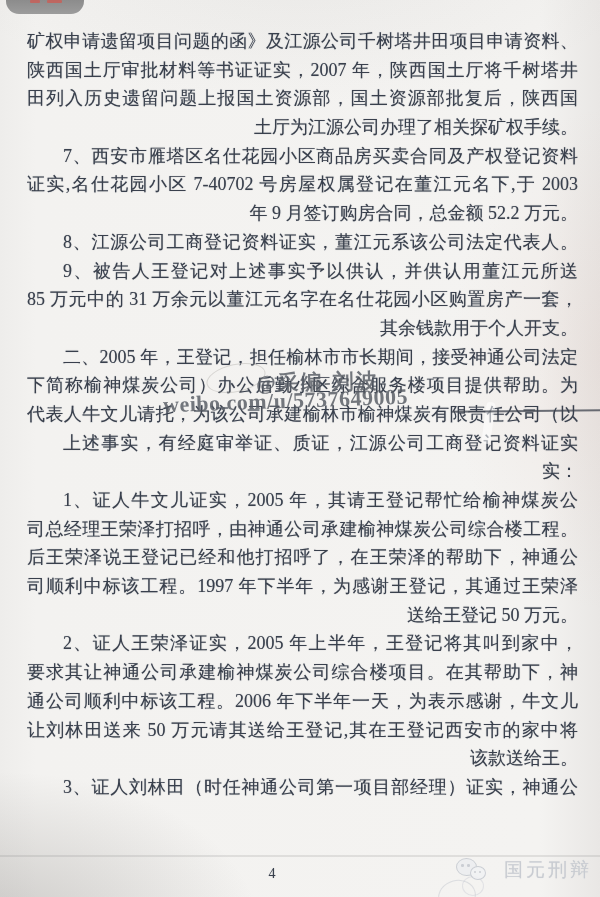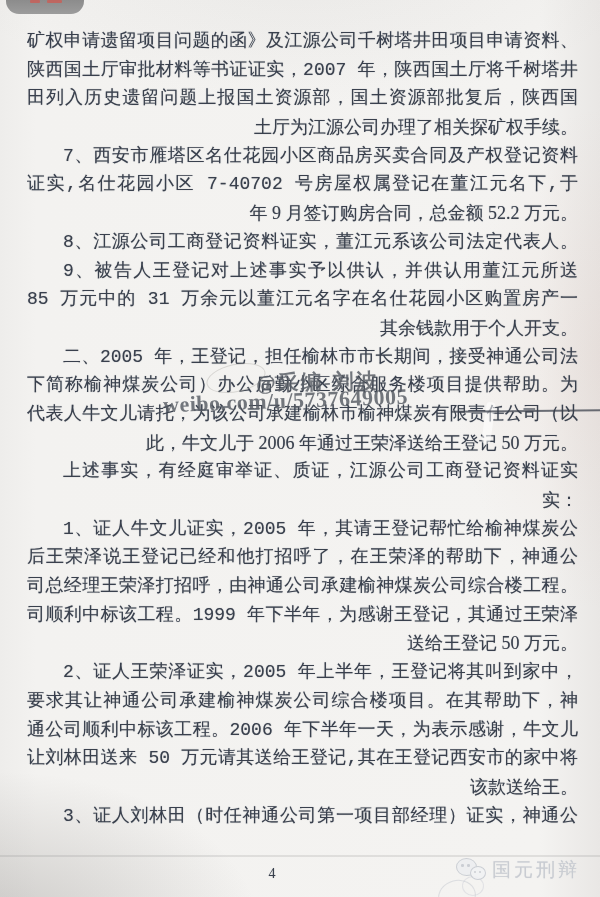--- a/index.html
+++ b/index.html
@@ -13,34 +13,34 @@
       linear-gradient(90deg, #eeedeb 0%, #f3f2f0 6%, #f4f3f1 90%, #e9e7e5 100%),
       #f2f1ef;
   }
   
   .doc{
     position:absolute;left:27px;top:27px;width:551px;
     font-size:18px;line-height:28.7px;color:#39404d;
     text-shadow:0 0 1px rgba(57,64,77,0.45);
   }
   .ln{height:28.7px;overflow:hidden;}
-  .ln.c{text-align:justify;text-align-last:justify;text-justify:inter-character;font-family:Liberation Mono, monospace;}
+  .ln.c{text-align:justify;text-align-last:justify;text-justify:inter-character;}
   .ln.s{text-align:right;}
   .ln.i{text-indent:2em;}
   
   .pagenum{
     position:absolute;left:252px;top:866px;width:40px;text-align:center;
     font-size:14px;color:#39404d;text-shadow:0 0 1px rgba(57,64,77,0.4);
   }
   
   .wm-center{position:absolute;color:#565b63;opacity:0.82;font-weight:bold;white-space:nowrap;}
   .wm-handle{left:256px;top:368px;font-size:21px;letter-spacing:2px;transform:rotate(-1deg);}
   .wm-url{left:163px;top:388px;font-size:22px;letter-spacing:0.5px;transform:rotate(-2deg);}
   
-  .wm-corner{position:absolute;left:456px;top:857px;display:flex;align-items:center;gap:6px;opacity:0.85;}
+  .wm-corner{position:absolute;left:456px;top:857px;display:flex;align-items:center;gap:18px;opacity:0.85;}
   .wx-icon{position:relative;width:30px;height:24px;flex:0 0 auto;}
   .wx-big{position:absolute;left:0;top:0;width:19px;height:16px;border-radius:50% 50% 48% 50%;
     border:1.5px solid #c4c8cf;background:#eceef0;}
   .wx-big:before,.wx-big:after{content:"";position:absolute;width:2.5px;height:2.5px;border-radius:50%;background:#c4c8cf;top:5px;}
   .wx-big:before{left:4px;} .wx-big:after{left:10px;}
   .wx-small{position:absolute;left:14px;top:8px;width:14px;height:12px;border-radius:50%;
     border:1.5px solid #c4c8cf;background:#f1f2f4;}
   .wx-small:before,.wx-small:after{content:"";position:absolute;width:2px;height:2px;border-radius:50%;background:#c4c8cf;top:4px;}
   .wx-small:before{left:3px;} .wx-small:after{left:8px;}
   .wm-corner-label{font-size:19px;color:#c2c6cd;letter-spacing:3px;white-space:nowrap;
@@ -79,27 +79,26 @@
   <div class="ln c i">7、西安市雁塔区名仕花园小区商品房买卖合同及产权登记资料</div>
   <div class="ln c">证实,名仕花园小区 7-40702 号房屋权属登记在董江元名下,于 2003</div>
   <div class="ln s">年 9 月签订购房合同，总金额 52.2 万元。</div>
   <div class="ln c i">8、江源公司工商登记资料证实，董江元系该公司法定代表人。</div>
   <div class="ln c i">9、被告人王登记对上述事实予以供认，并供认用董江元所送</div>
   <div class="ln c">85 万元中的 31 万余元以董江元名字在名仕花园小区购置房产一套，</div>
   <div class="ln s">其余钱款用于个人开支。</div>
   <div class="ln c i">二、2005 年，王登记，担任榆林市市长期间，接受神通公司法定</div>
   <div class="ln c">下简称榆神煤炭公司）办公后勤小区综合服务楼项目提供帮助。为</div>
   <div class="ln c">代表人牛文儿请托，为该公司承建榆林市榆神煤炭有限责任公司（以</div>
-  <div class="ln s">此，牛文儿于 2006 年通过王荣泽送给王登记 50 万元。</div>
   <div class="ln c i">上述事实，有经庭审举证、质证，江源公司工商登记资料证实</div>
   <div class="ln s">实：</div>
   <div class="ln c i">1、证人牛文儿证实，2005 年，其请王登记帮忙给榆神煤炭公</div>
+  <div class="ln c">司总经理王荣泽打招呼，由神通公司承建榆神煤炭公司综合楼工程。</div>
   <div class="ln c">后王荣泽说王登记已经和他打招呼了，在王荣泽的帮助下，神通公</div>
-  <div class="ln c">司总经理王荣泽打招呼，由神通公司承建榆神煤炭公司综合楼工程。</div>
-  <div class="ln c">司顺利中标该工程。1999 年下半年，为感谢王登记，其通过王荣泽</div>
+  <div class="ln c">司顺利中标该工程。1997 年下半年，为感谢王登记，其通过王荣泽</div>
   <div class="ln s">送给王登记 50 万元。</div>
   <div class="ln c i">2、证人王荣泽证实，2005 年上半年，王登记将其叫到家中，</div>
   <div class="ln c">要求其让神通公司承建榆神煤炭公司综合楼项目。在其帮助下，神</div>
   <div class="ln c">通公司顺利中标该工程。2006 年下半年一天，为表示感谢，牛文儿</div>
   <div class="ln c">让刘林田送来 50 万元请其送给王登记,其在王登记西安市的家中将</div>
   <div class="ln s">该款送给王。</div>
   <div class="ln c i">3、证人刘林田（时任神通公司第一项目部经理）证实，神通公</div>
 </div>
 
 <div class="scribble-ellipse"></div>

